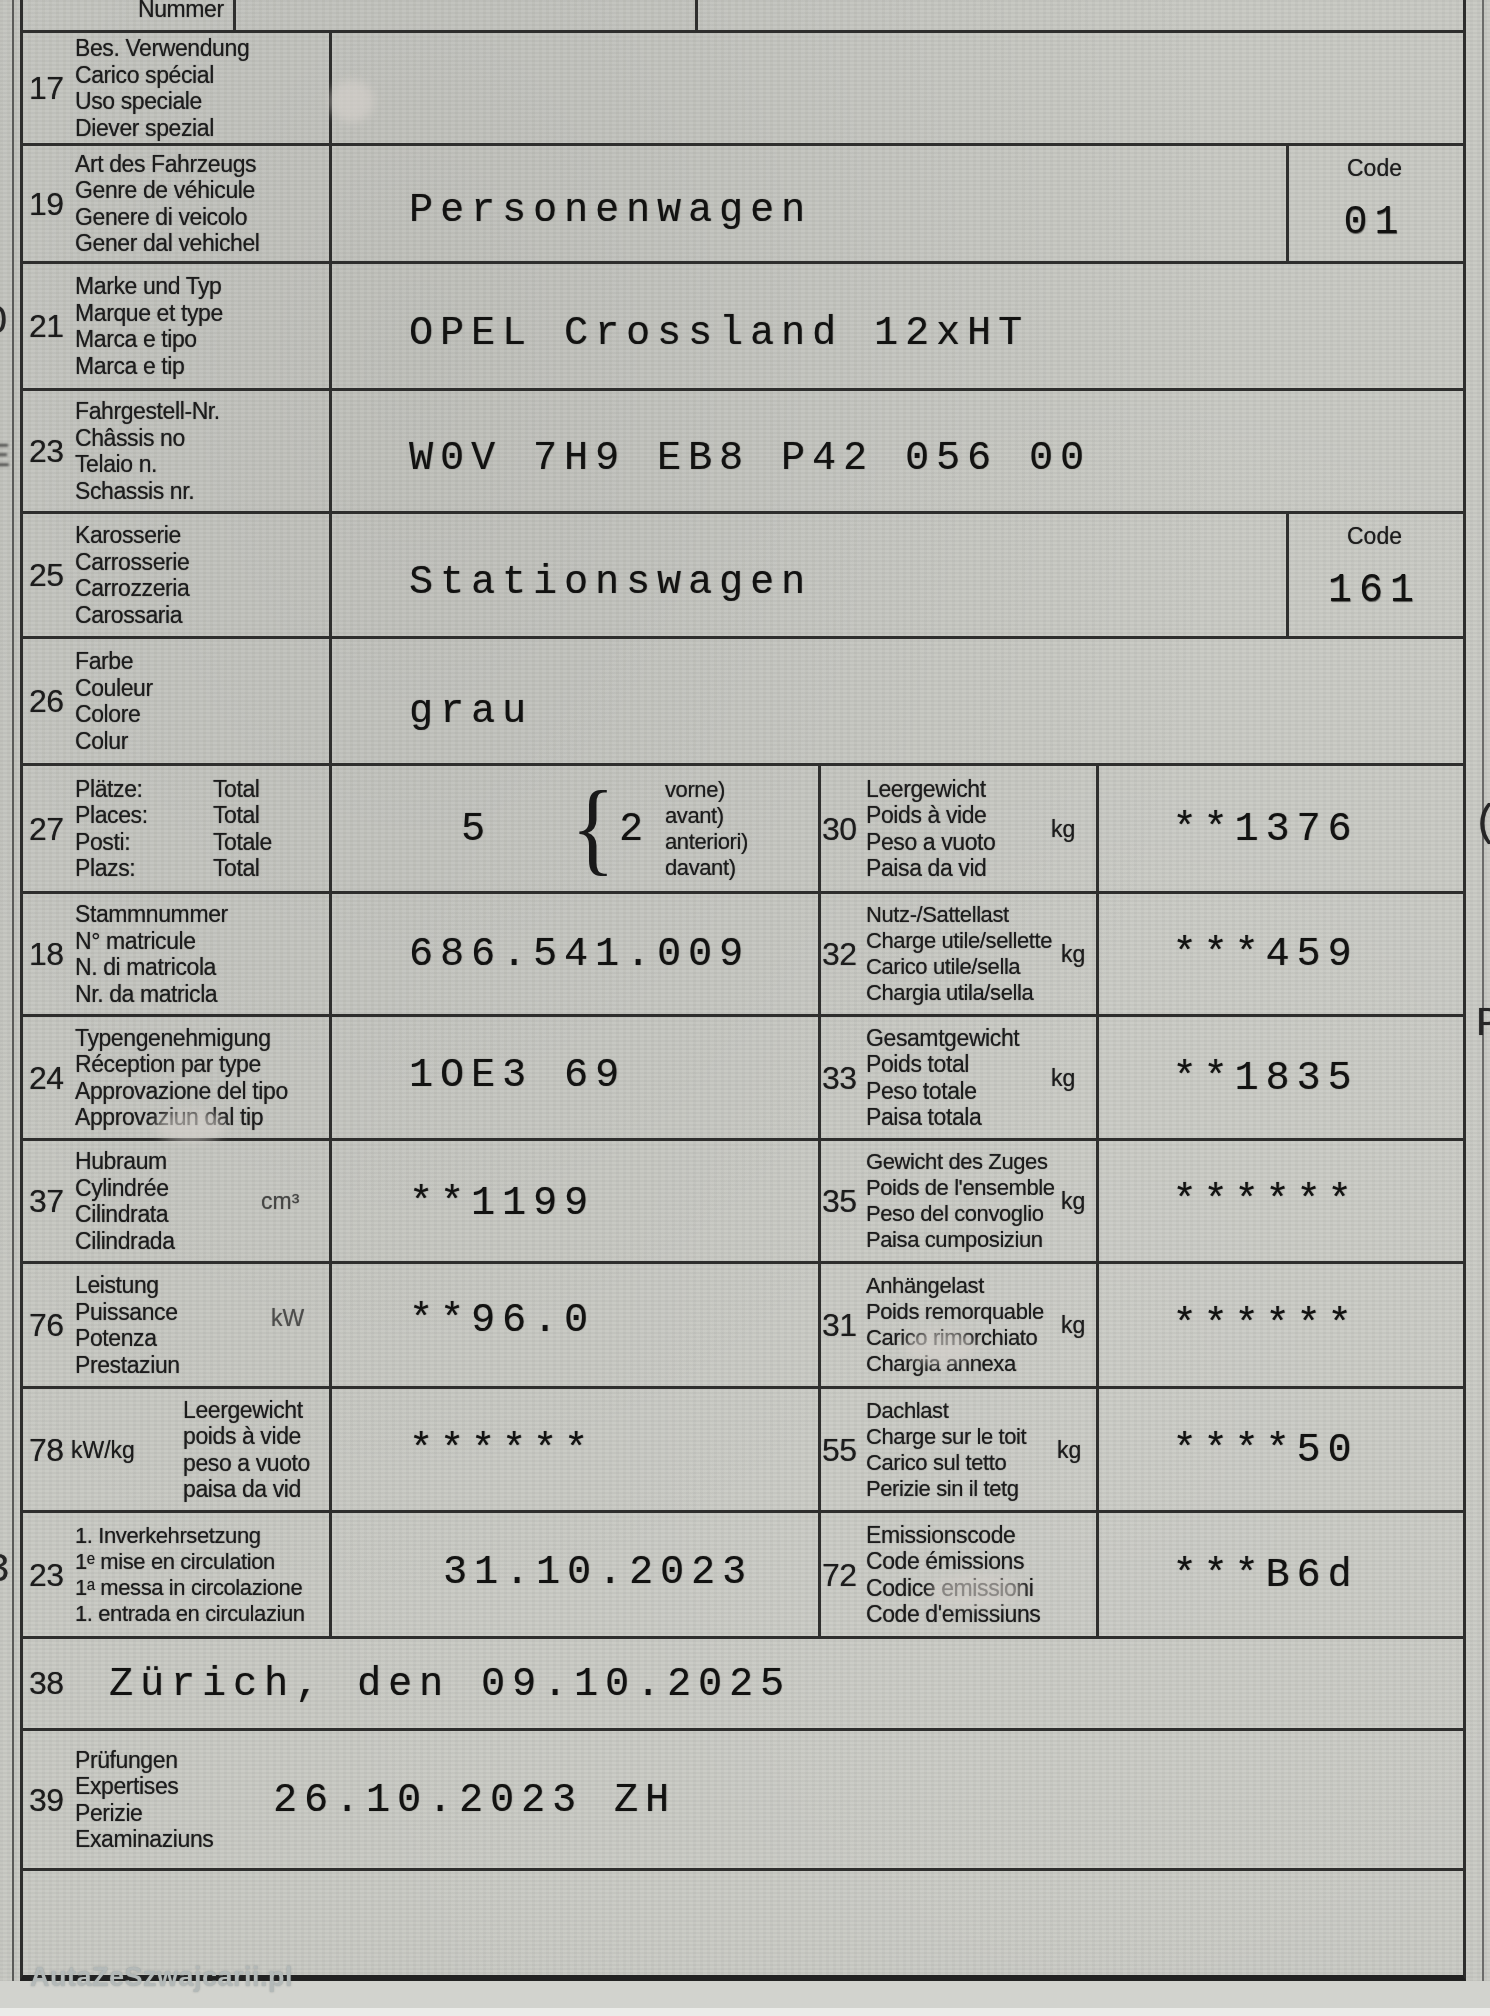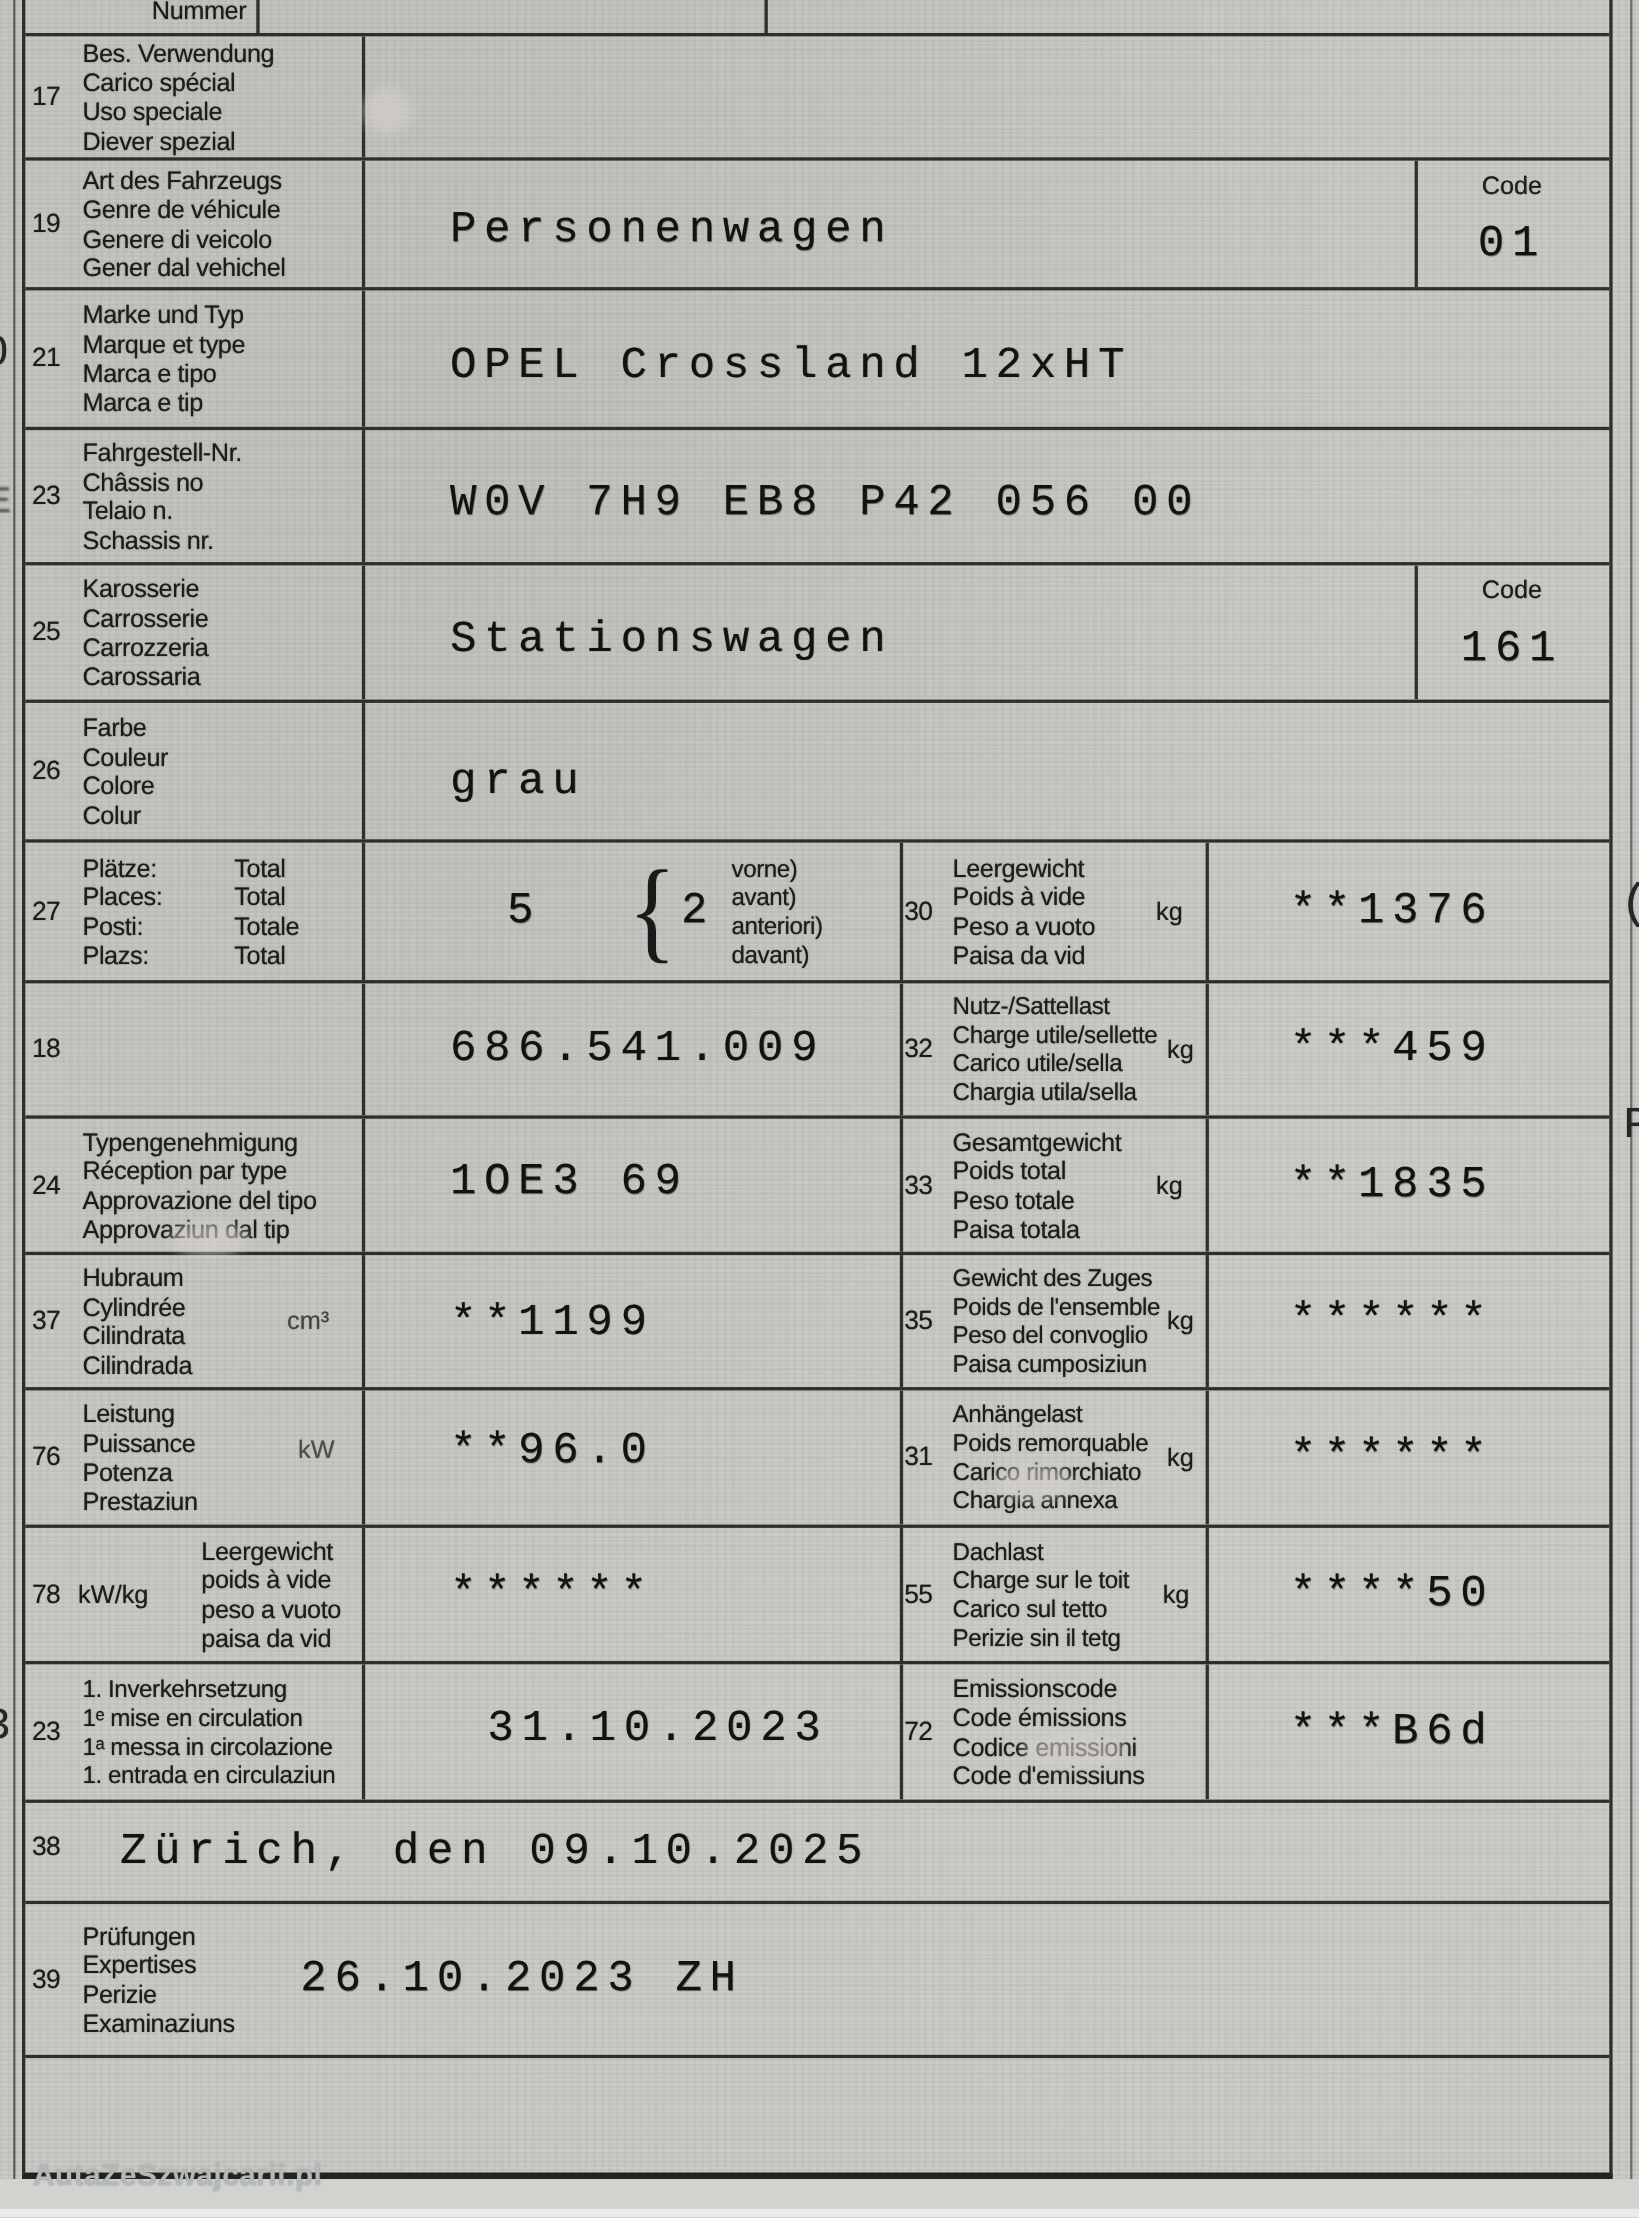--- a/index.html
+++ b/index.html
@@ -15,21 +15,21 @@
   }
   #frame{
     position:absolute;left:20px;top:0;width:1446px;box-sizing:border-box;
     border-left:3px solid #2e2e2d;border-right:3px solid #2e2e2d;border-bottom:6px solid #222;
   }
   .row{position:relative;box-sizing:border-box;border-bottom:3px solid #2e2e2d;overflow:hidden;}
   .row.noborder{border-bottom:none;}
   .vline{position:absolute;top:0;bottom:0;width:3px;background:#2f2f2e;}
   .num{
     position:absolute;left:6px;top:50%;transform:translateY(-50%);
-    font-size:24px;letter-spacing:-.5px;text-shadow:0 0 1px rgba(20,20,20,.65);
+    font-size:32px;letter-spacing:-.5px;text-shadow:0 0 1px rgba(20,20,20,.65);
   }
   .labels{
     position:absolute;left:52px;top:50%;transform:translateY(-50%);
     font-size:23px;line-height:26.5px;letter-spacing:-.4px;white-space:nowrap;
     text-shadow:0 0 1.1px rgba(20,20,20,.7);
   }
   .labels.small{font-size:22px;line-height:26px;}
   .mono{
     font-family:"Liberation Mono","DejaVu Sans Mono",monospace;
     font-size:40px;letter-spacing:7px;color:#121211;white-space:nowrap;
@@ -187,20 +187,26 @@
     </div>
     <div class="unit kg">kg</div>
     <div class="rvalue mono">**1376</div>
   </div>
 
   <div class="row" style="height:123px">
     <div class="vline" style="left:306px"></div>
     <div class="vline" style="left:795px"></div>
     <div class="vline" style="left:1073px"></div>
     <div class="num">18</div>
+    <div class="labels">
+      <div>Stammnummer</div>
+      <div>N° matricule</div>
+      <div>N. di matricola</div>
+      <div>Nr. da matricla</div>
+    </div>
     <div class="lvalue mono" style="top:50%">686.541.009</div>
     <div class="num" style="left:799px">32</div>
     <div class="labels small" style="left:843px">
       <div>Nutz-/Sattellast</div>
       <div>Charge utile/sellette</div>
       <div>Carico utile/sella</div>
       <div>Chargia utila/sella</div>
     </div>
     <div class="unit kg" style="left:1038px">kg</div>
     <div class="rvalue mono">***459</div>

